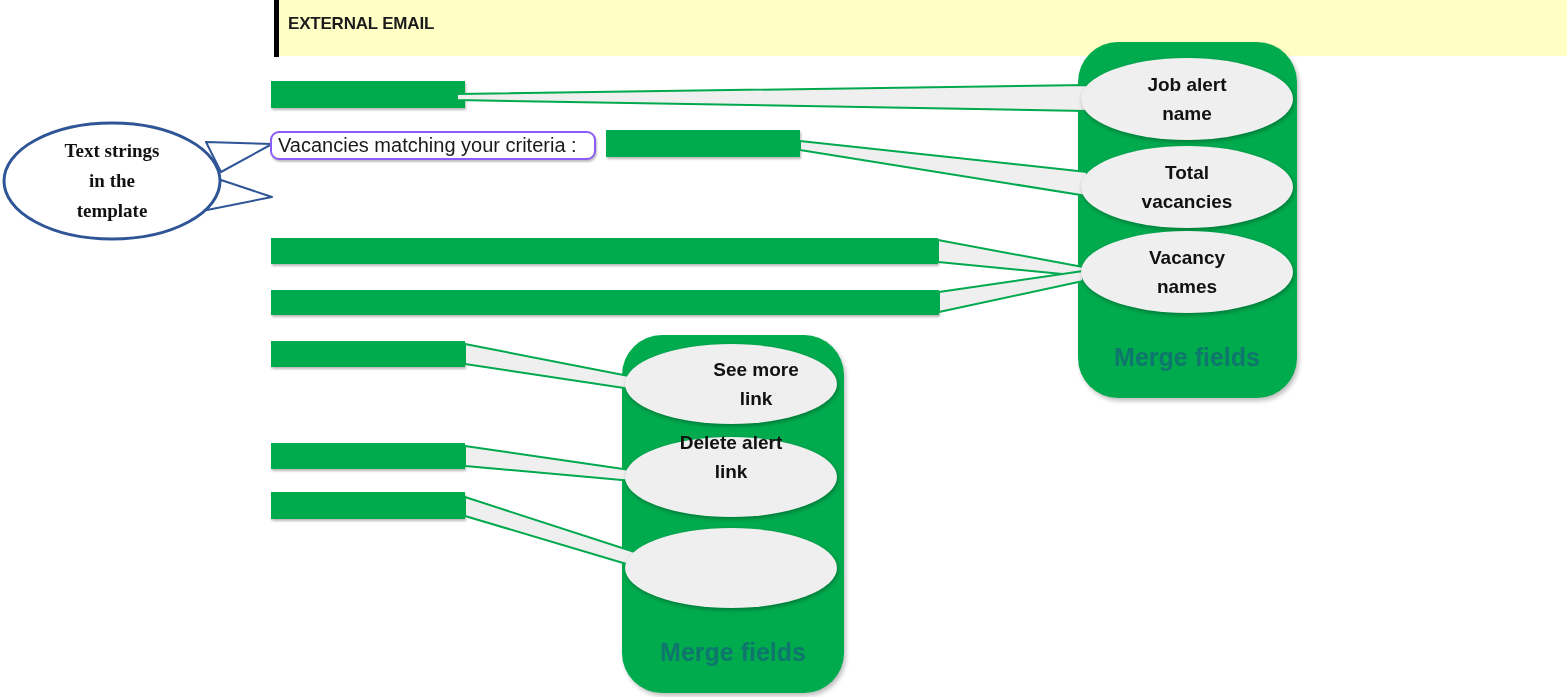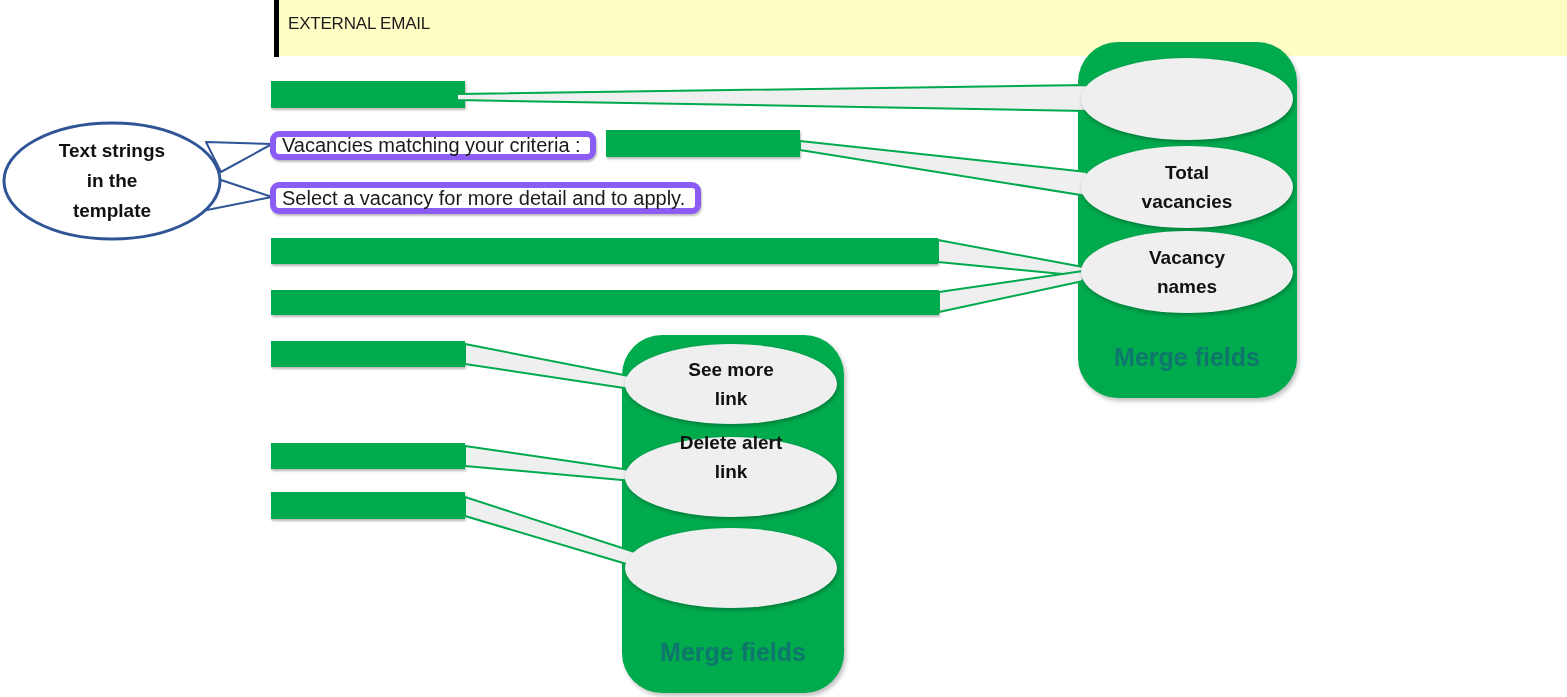--- a/index.html
+++ b/index.html
@@ -7,40 +7,40 @@
     position:relative;width:1567px;height:697px;background:#ffffff;overflow:hidden;
     font-family:"Liberation Sans","DejaVu Sans",sans-serif;
   }
   .banner{
     position:absolute;left:279px;top:0;width:1288px;height:56px;background:#FFFFC5;
   }
   .banner-bar{
     position:absolute;left:274px;top:0;width:5px;height:57px;background:#000000;
   }
   .banner-label{
-    position:absolute;left:288px;top:14px;font-size:17px;font-weight:normal;color:#1b1b1b;
+    position:absolute;left:288px;top:14px;font-size:17px;font-weight:bold;color:#1b1b1b;
     letter-spacing:-0.2px;
   }
   svg.scene{position:absolute;left:0;top:0;width:1567px;height:697px;}
   .bar{filter:drop-shadow(1.5px 2px 1px rgba(0,0,0,0.28));}
   .panel{filter:drop-shadow(2px 3px 2px rgba(0,0,0,0.25));}
   .bubble{filter:drop-shadow(1px 2.5px 2px rgba(0,0,0,0.3));}
   .textbox{
-    position:absolute;background:#ffffff;border:6px solid #8b5cf6;border-radius:9px;
+    position:absolute;background:#ffffff;border:2px solid #8b5cf6;border-radius:9px;
     box-sizing:border-box;color:#1a1a1a;font-size:20px;line-height:25px;
     padding:0 4px 0 6px;white-space:nowrap;box-shadow:1px 2px 2px rgba(0,0,0,0.25);
     display:flex;align-items:center;
   }
   .lbl{
     position:absolute;text-align:center;font-weight:bold;color:#111111;
     white-space:pre-line;
   }
   .lbl-ellipse{font-size:19px;line-height:29px;}
   .lbl-merge{font-size:25px;line-height:30px;color:#0f766e;}
-  .lbl-callout{font-size:19px;line-height:30px;}
+  .lbl-callout{font-size:19px;line-height:30px;font-family:Liberation Serif, serif;}
 </style>
 </head>
 <body>
 
 <div class="stage">
 
   <div class="banner-bar"></div>
   <div class="banner"></div>
   <div class="banner-label">EXTERNAL EMAIL</div>
 
@@ -76,33 +76,32 @@
     <ellipse class="bubble" cx="1187" cy="272" rx="106" ry="41" fill="#EFEFEF"></ellipse>
 
     <ellipse class="bubble" cx="731" cy="384" rx="106" ry="40" fill="#EFEFEF"></ellipse>
     <ellipse class="bubble" cx="731" cy="477" rx="106" ry="40" fill="#EFEFEF"></ellipse>
     <ellipse class="bubble" cx="731" cy="568" rx="106" ry="40" fill="#EFEFEF"></ellipse>
   </svg>
 
   <div class="textbox" style="left:270px;top:131px;width:326px;height:29px;">
     <span>Vacancies matching your criteria :</span>
   </div>
-  <div class="textbox" style="left:270px;top:182px;width:431px;height:32px;">
-    <span>Select a vacancy for more detail and to apply.</span>
-  </div>
 
   <div class="lbl lbl-callout" style="left:4px;top:136px;width:216px;">Text strings
 in the
 template</div>
 
+  <div class="lbl lbl-ellipse" style="left:1081px;top:70px;width:212px;">Job alert
+name</div>
   <div class="lbl lbl-ellipse" style="left:1081px;top:158px;width:212px;">Total
 vacancies</div>
   <div class="lbl lbl-ellipse" style="left:1081px;top:243px;width:212px;">Vacancy
 names</div>
   <div class="lbl lbl-merge" style="left:1081px;top:342px;width:212px;">Merge fields</div>
 
-  <div class="lbl lbl-ellipse" style="left:625px;top:355px;width:212px;">See more
+  <div class="lbl lbl-ellipse" style="left:650px;top:355px;width:212px;">See more
 link</div>
   <div class="lbl lbl-ellipse" style="left:625px;top:428px;width:212px;">Delete alert
 link</div>
   <div class="lbl lbl-merge" style="left:625px;top:637px;width:216px;">Merge fields</div>
 
 </div>
 
 </body></html>

